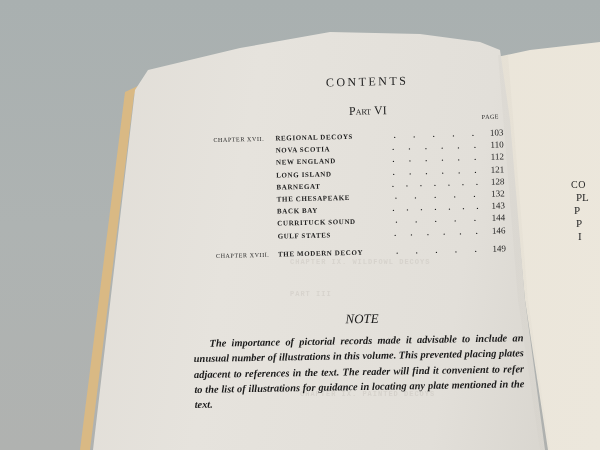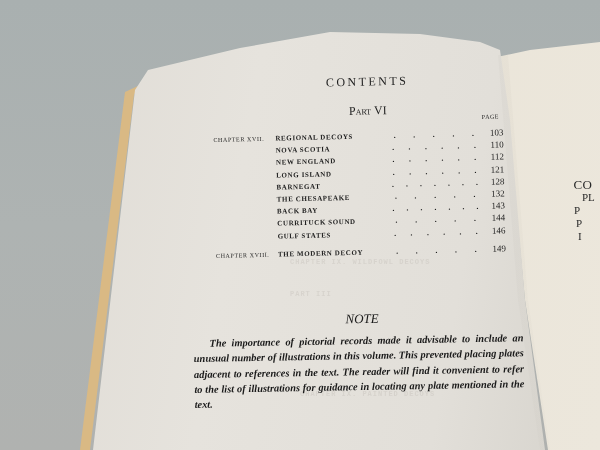--- a/index.html
+++ b/index.html
@@ -61,21 +61,21 @@
     .note-title {
       text-align:center; font-style:italic; font-size:13px; margin:0 0 6px 0; padding-left:8px;
     }
     .note-body {
       font-style:italic; font-size:10.4px; line-height:15.3px; margin:0;
       text-align:justify; text-indent:16px; font-weight:bold;
     }
     .right-text {
       position:absolute; left:571px; top:178px; color:#2a2a2a; font-size:11px; line-height:13px;
     }
-    .right-text .small { font-size:13px; letter-spacing:0.5px;text-align:center; }
+    .right-text .small { font-size:10px; letter-spacing:0.5px; }
     .ghost {
       position:absolute; color:rgba(120,115,110,0.12); font-size:7px; letter-spacing:1px; font-weight:bold;font-family:Liberation Mono, monospace;
     }
   </style>
 </head>
 <body>
 
 <div class="cover-edge"></div>
 <div class="page-right"></div>
 <div class="page-left"></div>
@@ -221,17 +221,17 @@
   </div>
 </div>
 
 <div class="note">
   <p class="note-title">NOTE</p>
   <p class="note-body">The importance of pictorial records made it advisable to include an unusual number of illustrations in this volume. This prevented placing plates adjacent to references in the text. The reader will find it convenient to refer to the list of illustrations for guidance in locating any plate mentioned in the text.</p>
 </div>
 
 <div class="right-text">
   <div class="small">CO</div>
-  <div style="margin-left:11px">PL</div>
+  <div style="margin-left:5px">PL</div>
   <div style="margin-left:3px">P</div>
   <div style="margin-left:5px">P</div>
   <div style="margin-left:7px">I</div>
 </div>
 
 </body></html>

